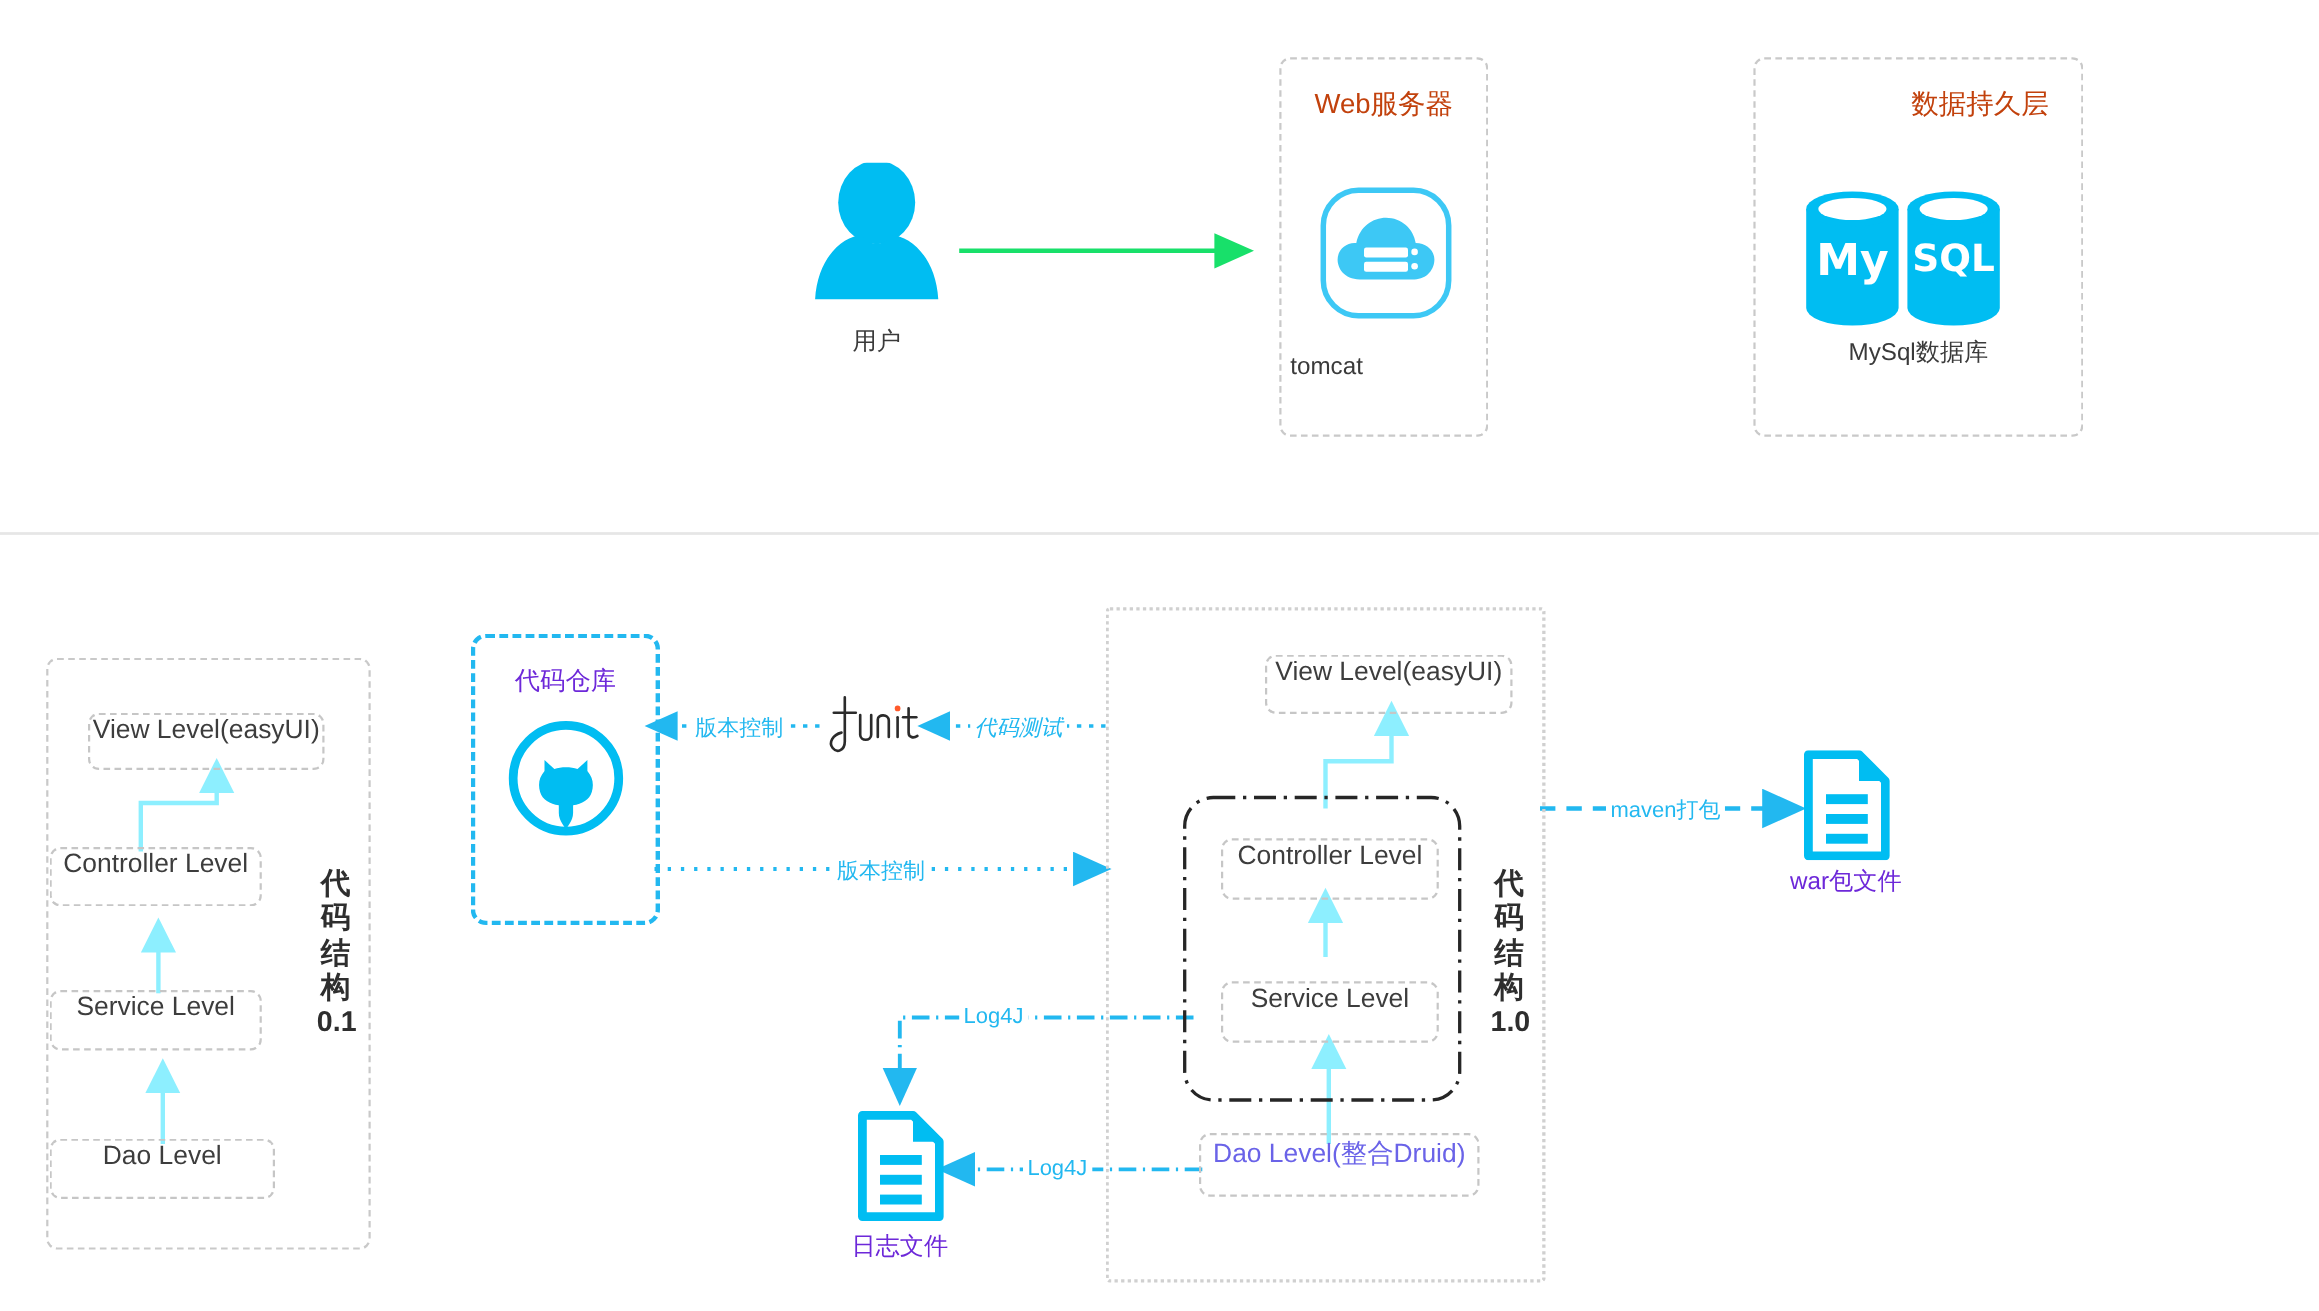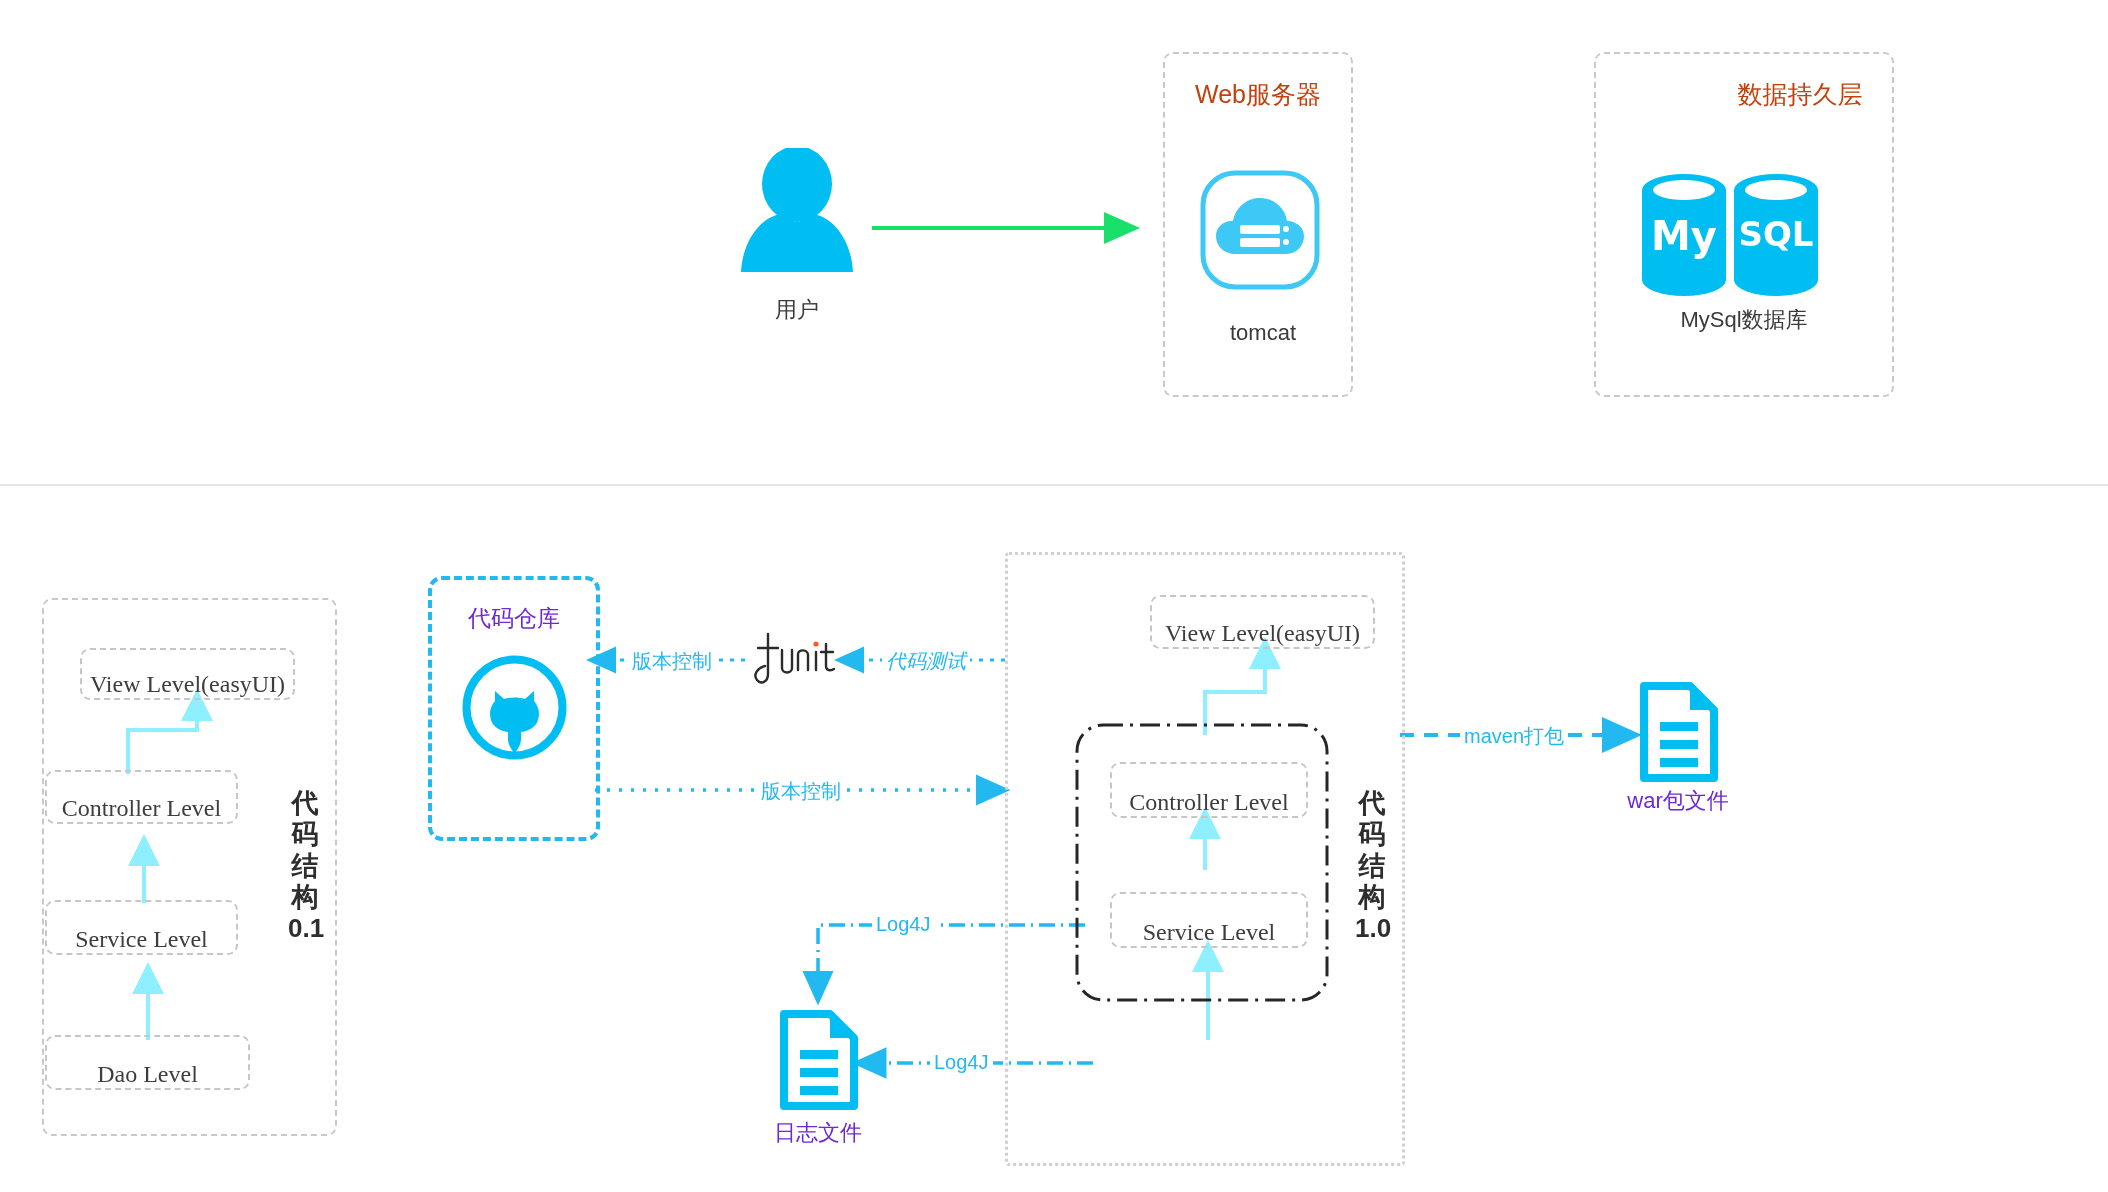--- a/index.html
+++ b/index.html
@@ -42,27 +42,26 @@
   }
   .cap.cyan{color:#6d28d9;}
 
   
   .level{
     position:absolute;
     border:2px dashed #c6c6c6;
     border-radius:10px;
     box-sizing:border-box;
     display:flex;
-    align-items:flex-end;
+    align-items:flex-start;
     justify-content:center;
     font-size:24px;
     color:#3d3d3d;
     background:transparent;
     white-space:nowrap;
-    font-family:Liberation Serif, serif;
   }
   .level.violet{color:#6a63e8;}
 
   
   .vlabel{
     position:absolute;
     width:34px;
     font-size:27px;
     line-height:1.16;
     color:#2e2e2e;
@@ -164,21 +163,21 @@
   <div class="abs" style="left:1200px;top:170px;width:120px;height:120px;">
     <svg width="120" height="120" viewBox="0 0 120 120">
       <rect x="3" y="3" width="114" height="114" rx="32" ry="32" fill="none" stroke="#3dc8f5" stroke-width="5"></rect>
       <path d="M36 84 C22 84 16 74 16 66 C16 57 24 50 33 51 C36 36 48 28 60 28 C74 28 85 38 87 51 C97 51 104 58 104 66 C104 75 97 84 86 84 Z" fill="#3dc8f5"></path>
       <rect x="40" y="55" width="40" height="9" rx="2" fill="#ffffff"></rect>
       <rect x="40" y="68" width="40" height="9" rx="2" fill="#ffffff"></rect>
       <circle cx="86" cy="59" r="3" fill="#ffffff"></circle>
       <circle cx="86" cy="72" r="3" fill="#ffffff"></circle>
     </svg>
   </div>
-  <div class="cap" style="left:1168px;top:320px;width:190px;text-align:center;">tomcat</div>
+  <div class="cap" style="left:1111px;top:320px;width:190px;text-align:center;">tomcat</div>
 
   <div class="dbox" style="left:1594px;top:52px;width:300px;height:345px;"></div>
   <div class="panel-title" style="left:1650px;top:78px;width:300px;text-align:center;">数据持久层</div>
 
   <div class="abs" style="left:1640px;top:172px;width:180px;height:125px;">
     <svg width="180" height="125" viewBox="0 0 180 125">
       <g fill="#00bdf2">
         <path d="M2 18 L2 108 a42 16 0 0 0 84 0 L86 18 Z"></path>
         <ellipse cx="44" cy="18" rx="42" ry="16"></ellipse>
         <path d="M94 18 L94 108 a42 16 0 0 0 84 0 L178 18 Z"></path>
@@ -246,20 +245,23 @@
 
   <div class="level" style="left:1150px;top:595px;width:225px;height:54px;">
     <span>View Level(easyUI)</span>
   </div>
   <div class="level" style="left:1110px;top:762px;width:198px;height:56px;">
     <span>Controller Level</span>
   </div>
   <div class="level" style="left:1110px;top:892px;width:198px;height:56px;">
     <span>Service Level</span>
   </div>
+  <div class="level violet" style="left:1090px;top:1030px;width:255px;height:58px;">
+    <span>Dao Level(整合Druid)</span>
+  </div>
 
   <div class="vlabel" style="left:1355px;top:788px;">
     <span>代</span>
     <span>码</span>
     <span>结</span>
     <span>构</span>
     <span class="num">1.0</span>
   </div>
 
   <div class="abs" style="left:1638px;top:682px;width:80px;height:100px;">

